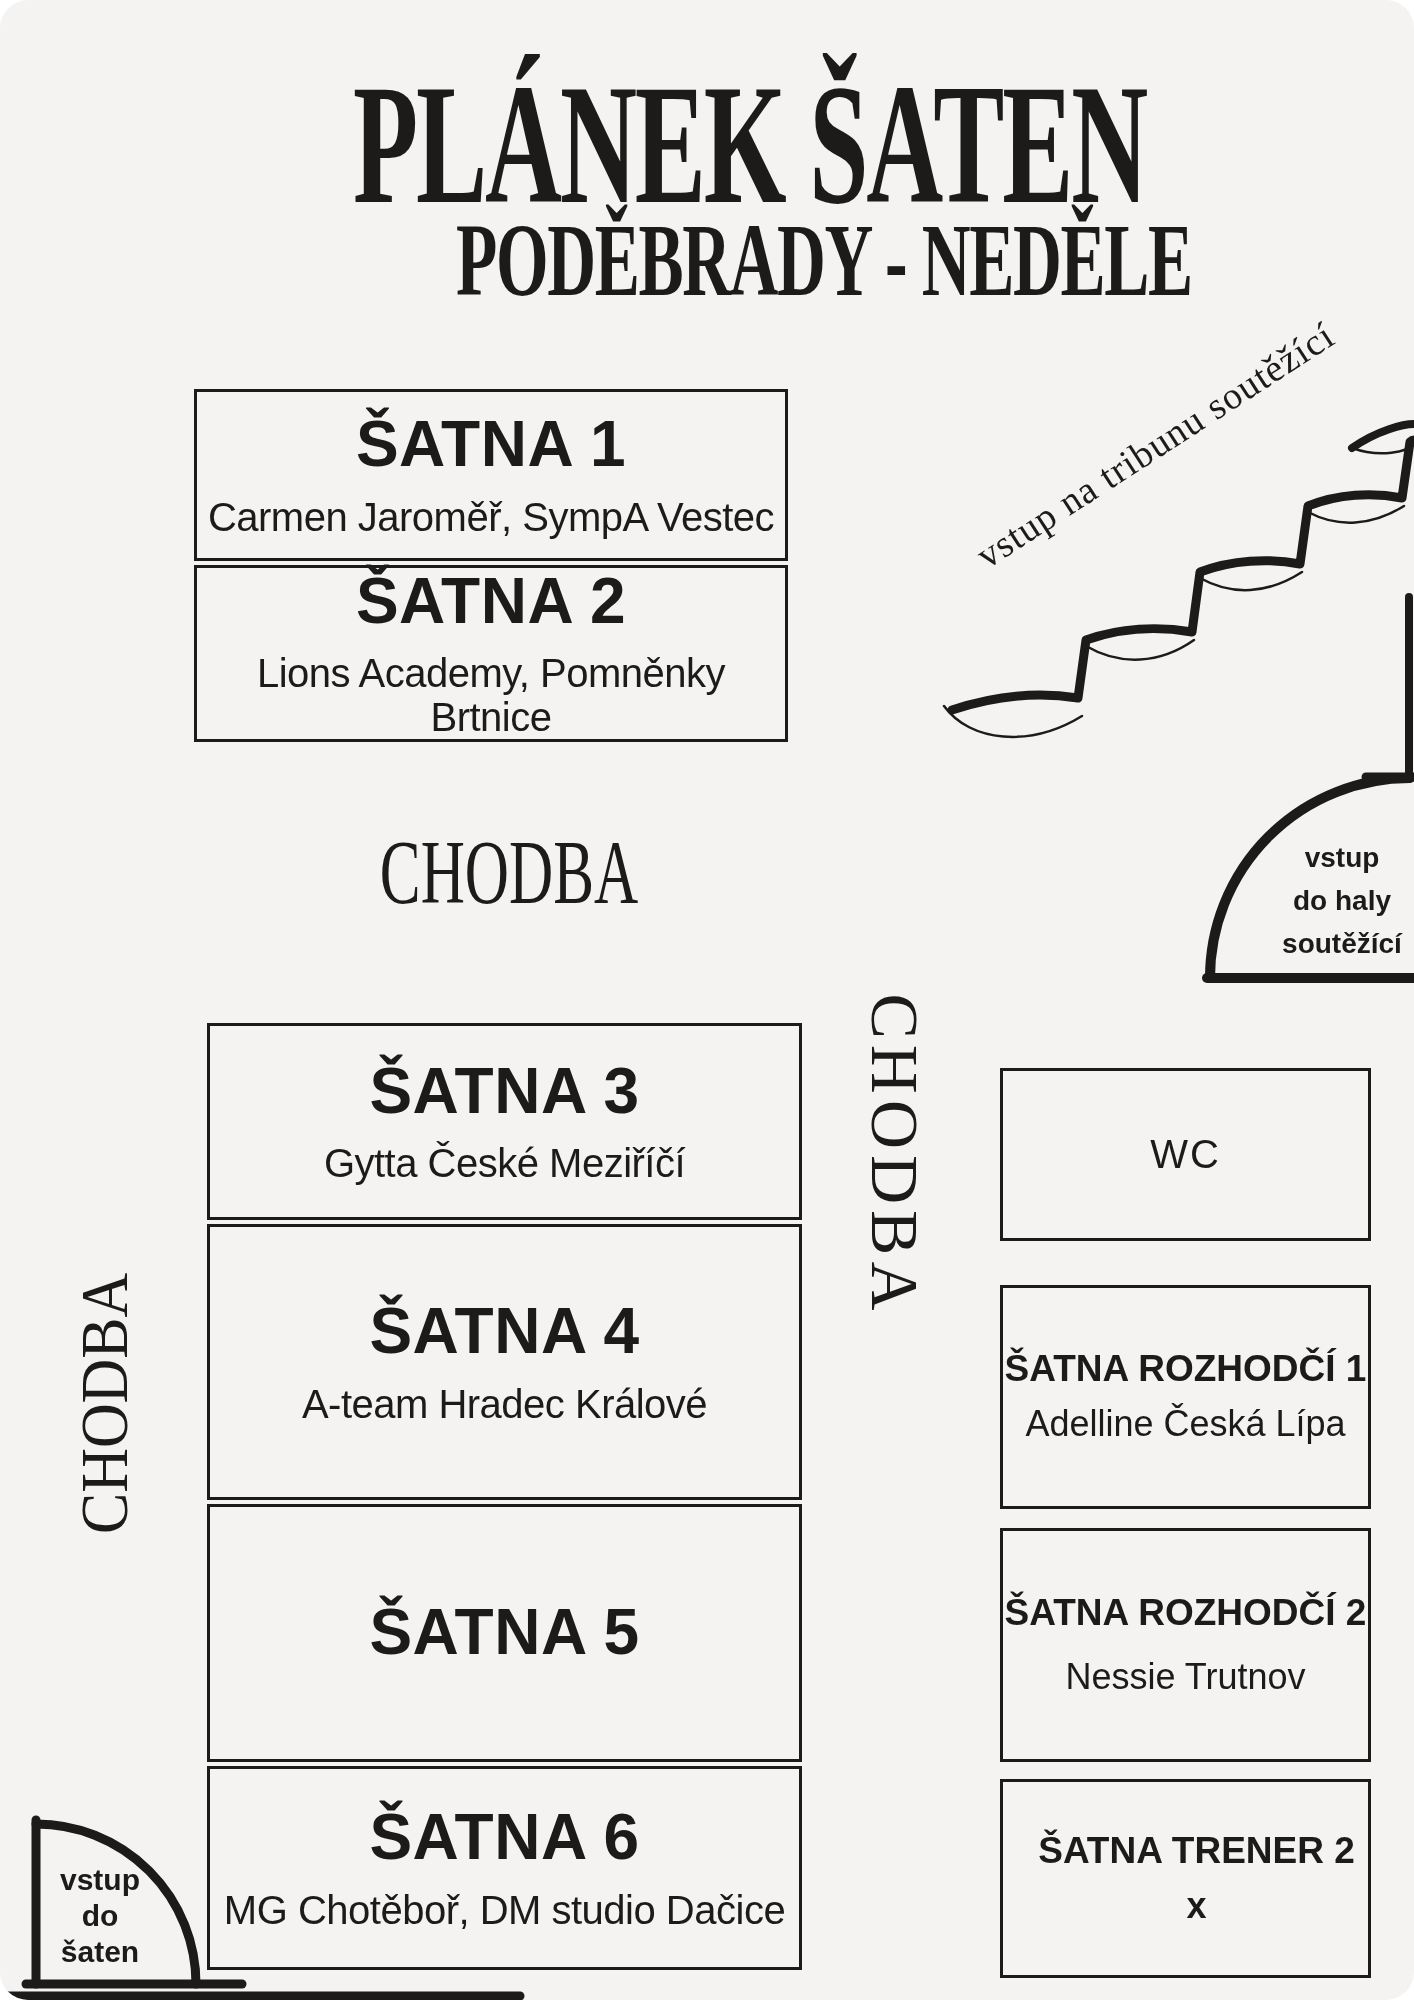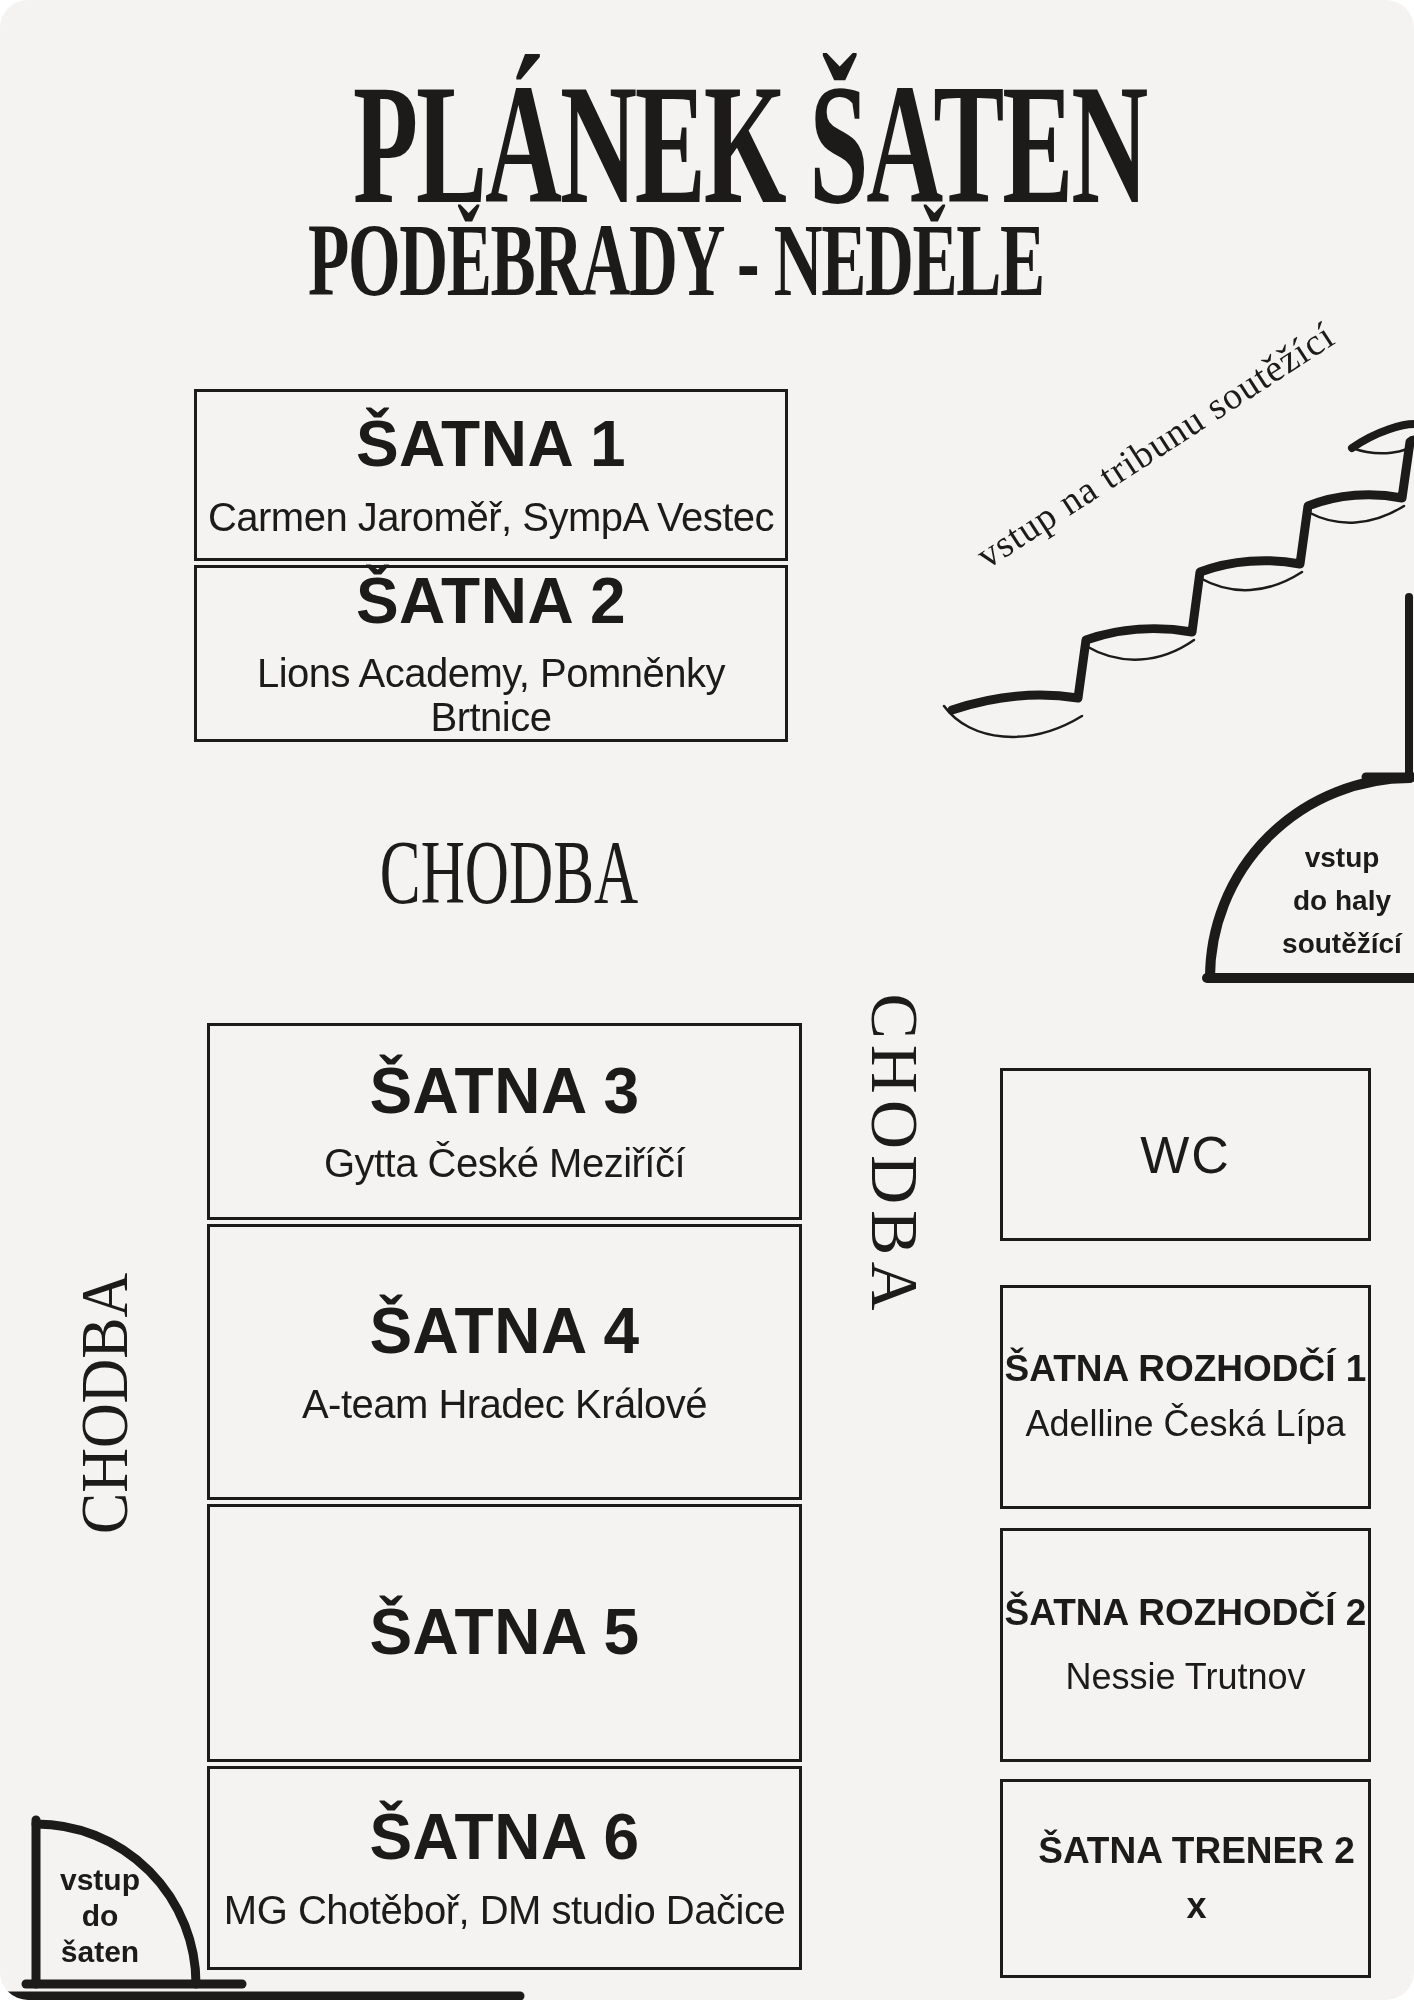--- a/index.html
+++ b/index.html
@@ -16,21 +16,21 @@
   
   .title{
     left:110px;top:58px;width:1280px;
     text-align:center;line-height:1;
     font-family:"Liberation Serif", serif;
     font-weight:bold;font-size:172px;white-space:nowrap;
   }
   .title>span{display:inline-block;transform:scaleX(0.62);transform-origin:center;letter-spacing:-0.02em;}
   .subtitle{
     left:110px;top:208px;width:1280px;
-    text-align:left;line-height:1;
+    text-align:right;line-height:1;
     font-family:"Liberation Serif", serif;
     font-weight:bold;font-size:104px;white-space:nowrap;
   }
   .subtitle>span{display:inline-block;transform:scaleX(0.65);transform-origin:center;letter-spacing:-0.02em;}
   
   .chodba{
     font-family:"Liberation Serif", serif;
     font-weight:normal;color:#1d1b1a;
     display:flex;align-items:center;justify-content:center;
     white-space:nowrap;line-height:1;
@@ -44,21 +44,21 @@
   
   .room{
     border:3px solid #1d1b1a;
     display:flex;flex-direction:column;align-items:center;justify-content:center;
     text-align:center;background:transparent;box-sizing:border-box;
   }
   .room .rname{font-weight:bold;font-size:64px;line-height:1.05;letter-spacing:0.5px;}
   .room .rteams{font-size:40px;line-height:1.1;margin-top:16px;letter-spacing:-0.5px;}
   .room-sm .rname{font-size:37px;letter-spacing:0;}
   .room-sm .rteams{font-size:36px;margin-top:15px;letter-spacing:0;}
-  .wcbox{font-size:52px;font-weight:normal;letter-spacing:2px;}
+  .wcbox{font-size:40px;font-weight:normal;letter-spacing:2px;}
   
   .doortext{
     font-weight:bold;text-align:center;
   }
   .door-hall{left:1257px;top:836px;width:170px;font-size:28px;line-height:43px;}
   .door-rooms{left:35px;top:1862px;width:130px;font-size:30px;line-height:36px;}
   .stairs-label{
     left:930px;top:420px;width:450px;height:50px;
     font-family:"Liberation Serif", serif;font-size:38px;
     text-align:center;line-height:50px;letter-spacing:1px;

